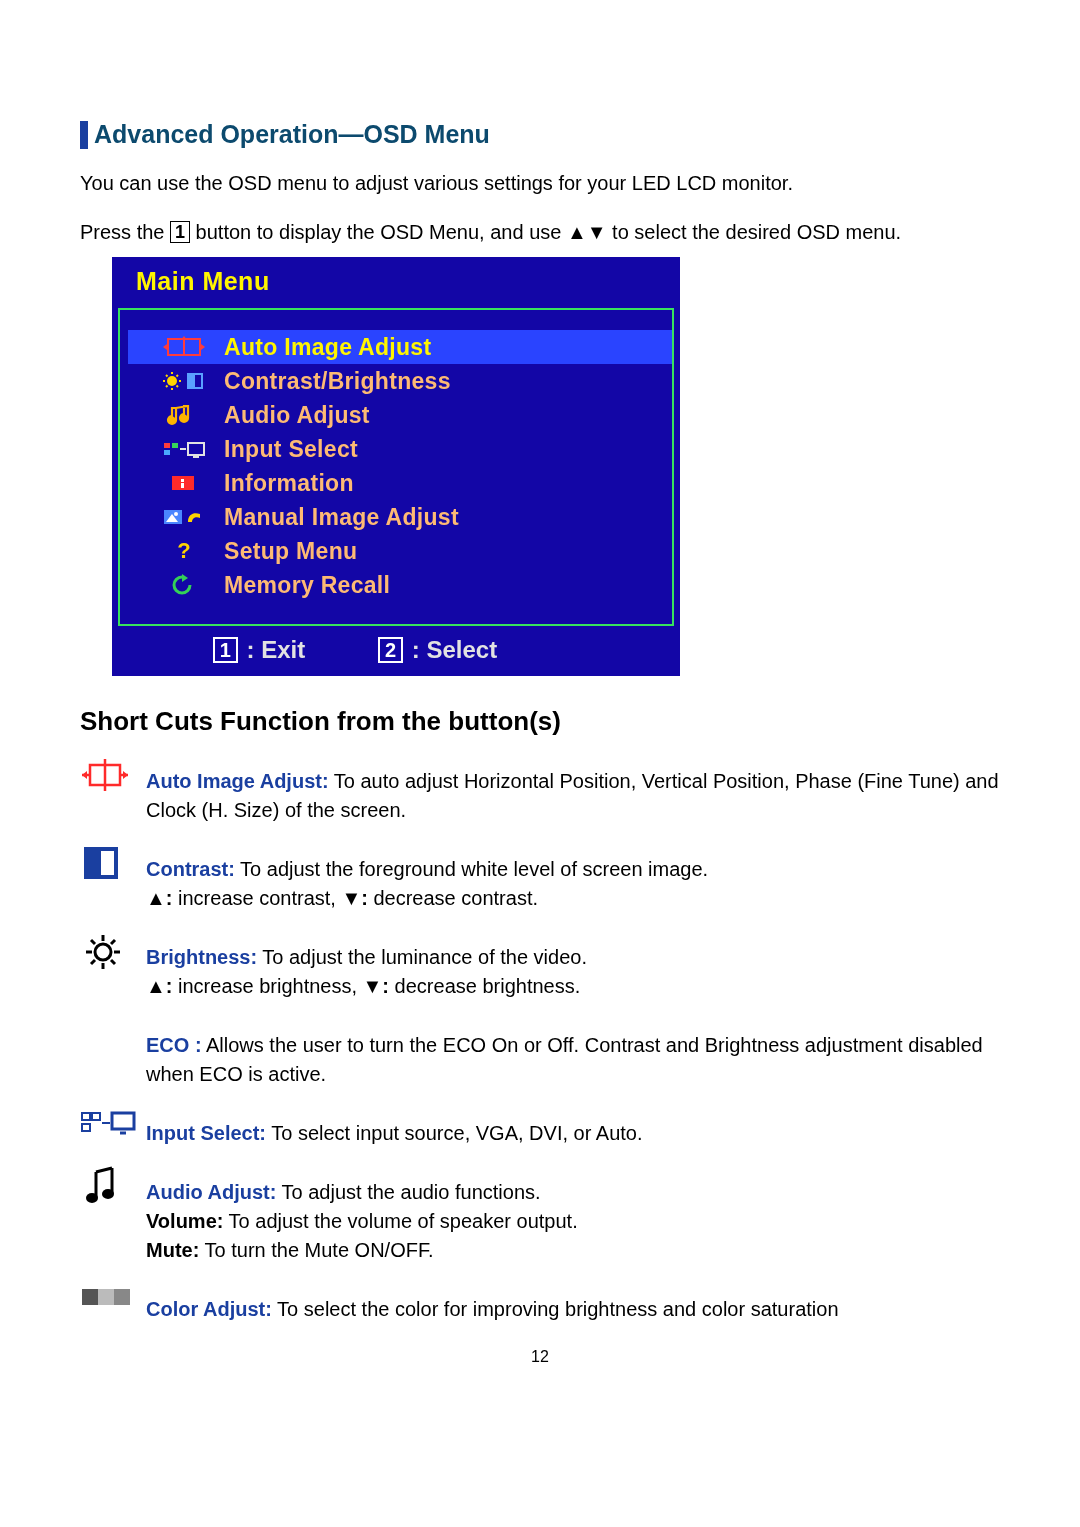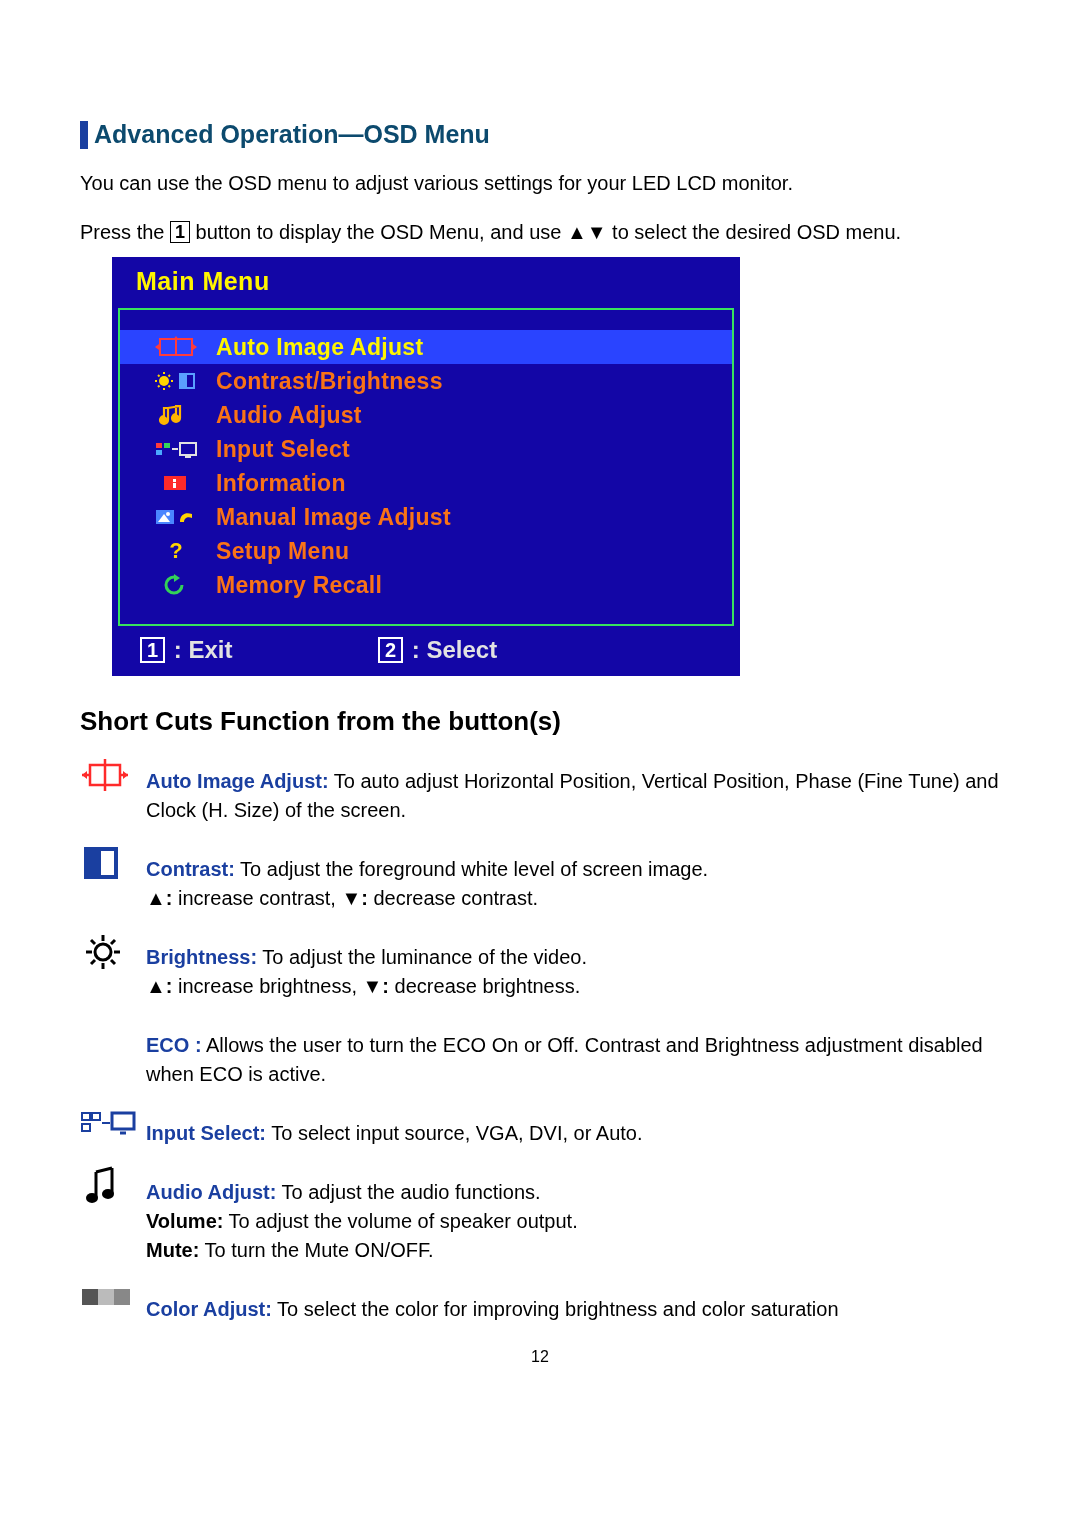--- a/index.html
+++ b/index.html
@@ -35,73 +35,74 @@
   .btn-box {
     display: inline-flex;
     border: 1.5px solid #000;
     padding: 0 4px;
     font-weight: 700;
     line-height: 20px;
     font-size: 18px;
     vertical-align: 1px;
   }
   .osd {
-    width: 628px;
+    width: 568px;
     margin-left: 32px;
     background: #1306a6;
     padding: 8px 6px 10px 6px;
     box-sizing: border-box;
   }
   .osd-title {
     color: #fff500;
     font-family: Arial, sans-serif;
     font-size: 25px;
     font-weight: 700;
     letter-spacing: 0.5px;
     margin: 2px 0 12px 18px;
   }
   .osd-panel {
     border: 2px solid #38e35e;
-    padding: 20px 0 22px 0;
+    padding: 20px 0 22px 8px;
   }
   .osd-item {
     display: flex;
     align-items: center;
     padding: 1px 6px 1px 26px;
     height: 32px;
   }
   .osd-item.selected {
     background: #2a44ff;
   }
   .osd-item .ico {
     width: 60px;
     height: 26px;
     display: inline-flex;
     align-items: center;
     justify-content: center;
   }
   .osd-item .lbl {
-    color: #f97316;
+    color: #fdba74;
     font-family: Arial, sans-serif;
     font-size: 23px;
     font-weight: 700;
     letter-spacing: 0.3px;
     margin-left: 10px;
   }
   .osd-item.selected .lbl {
     color: #fff500;
   }
   .osd-footer {
     display: flex;
     color: #e2e2e2;
     font-family: Arial, sans-serif;
     font-size: 24px;
     font-weight: 700;
     margin-top: 10px;
     padding: 0 10px 2px 22px;
+    text-align: center;
   }
   .osd-footer .f1 { width: 238px; }
   .osd-footer .keybox {
     display: inline-flex;
     border: 2px solid #fff;
     color: #fff;
     padding: 0 5px;
     font-size: 20px;
     line-height: 22px;
     margin-right: 2px;

